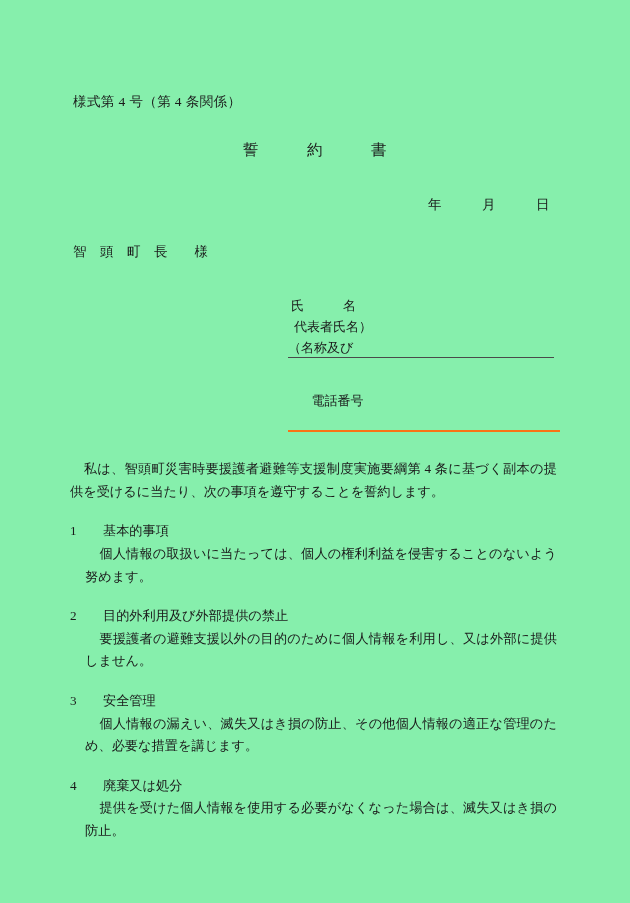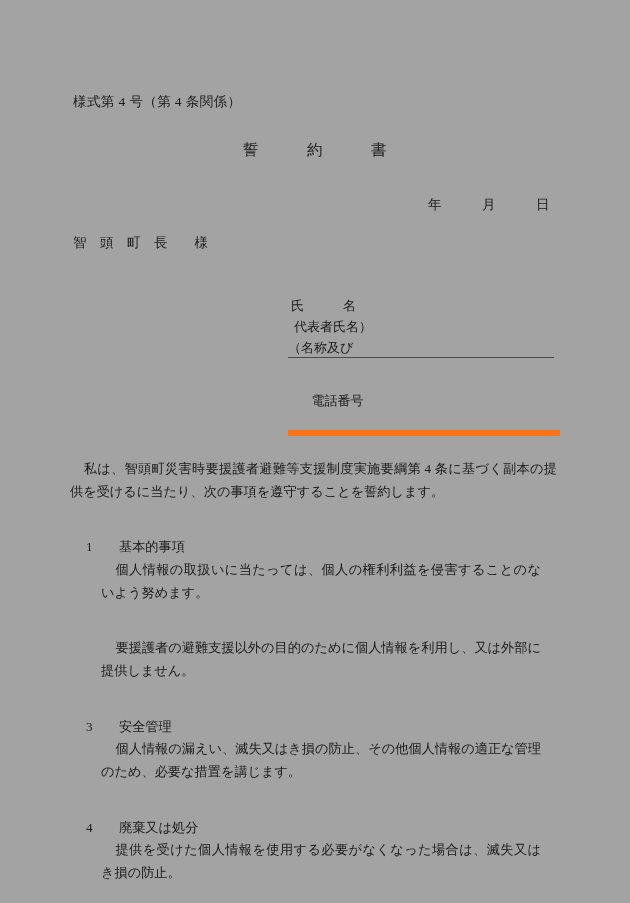--- a/index.html
+++ b/index.html
@@ -8,21 +8,21 @@
   }
   body {
     background: #ffffff;
     font-family: "Liberation Serif", "DejaVu Serif", serif;
     color: #1a1a1a;
   }
   .page {
     position: relative;
     width: 630px;
     height: 903px;
-    background: #a3a3a3;
+    background: #86efac;
     overflow: hidden;
     box-sizing: border-box;
   }
 
   
   .abs {
     position: absolute;
     white-space: pre;
     font-size: 13px;
     line-height: 1.0;
@@ -52,21 +52,21 @@
     left: 409px;
     top: 198px;
     font-size: 13.5px;
     white-space: pre;
     margin-left: 19px;
   }
 
   
   .addressee {
     left: 73px;
-    top: 236px;
+    top: 245px;
     font-size: 13.5px;
     white-space: pre;
   }
 
   
   .party-block {
     position: absolute;
     left: 288px;
     top: 275px;
     width: 272px;
@@ -92,42 +92,42 @@
   .rule.short { width: 266px; }
   .gap-sm { height: 13px; }
   .gap-md { height: 20px; }
 
   
   .field-underlined {
     position: relative;
     width: 272px;
     padding-left: 4px;
     box-sizing: border-box;
-    border-bottom: 6px solid #f97316;
+    border-bottom: 2px solid #f97316;
     line-height: 1.5;
     white-space: pre;
   }
 
   
   .body-wrap {
     position: absolute;
     left: 70px;
     top: 458px;
     width: 487px;
     font-size: 13.2px;
   }
   .lead {
     margin: 0;
     line-height: 1.72;
     text-indent: 1.05em;
     text-align: justify;
   }
 
   .clause {
-    margin: 16px;
+    margin: 0;
     padding-top: 17px;
   }
   .clause-head {
     display: block;
     white-space: pre;
     line-height: 1.7;
   }
   .clause-body {
     display: block;
     margin: 0;
@@ -173,20 +173,21 @@
   <div class="body-wrap">
 
     <p class="lead">私は、智頭町災害時要援護者避難等支援制度実施要綱第 4 条に基づく副本の提供を受けるに当たり、次の事項を遵守することを誓約します。</p>
 
     <div class="clause">
       <span class="clause-head">1　　基本的事項</span>
       <span class="clause-body">個人情報の取扱いに当たっては、個人の権利利益を侵害することのないよう努めます。</span>
     </div>
 
     <div class="clause">
+      <span class="clause-head">2　　目的外利用及び外部提供の禁止</span>
       <span class="clause-body">要援護者の避難支援以外の目的のために個人情報を利用し、又は外部に提供しません。</span>
     </div>
 
     <div class="clause">
       <span class="clause-head">3　　安全管理</span>
       <span class="clause-body">個人情報の漏えい、滅失又はき損の防止、その他個人情報の適正な管理のため、必要な措置を講じます。</span>
     </div>
 
     <div class="clause">
       <span class="clause-head">4　　廃棄又は処分</span>

